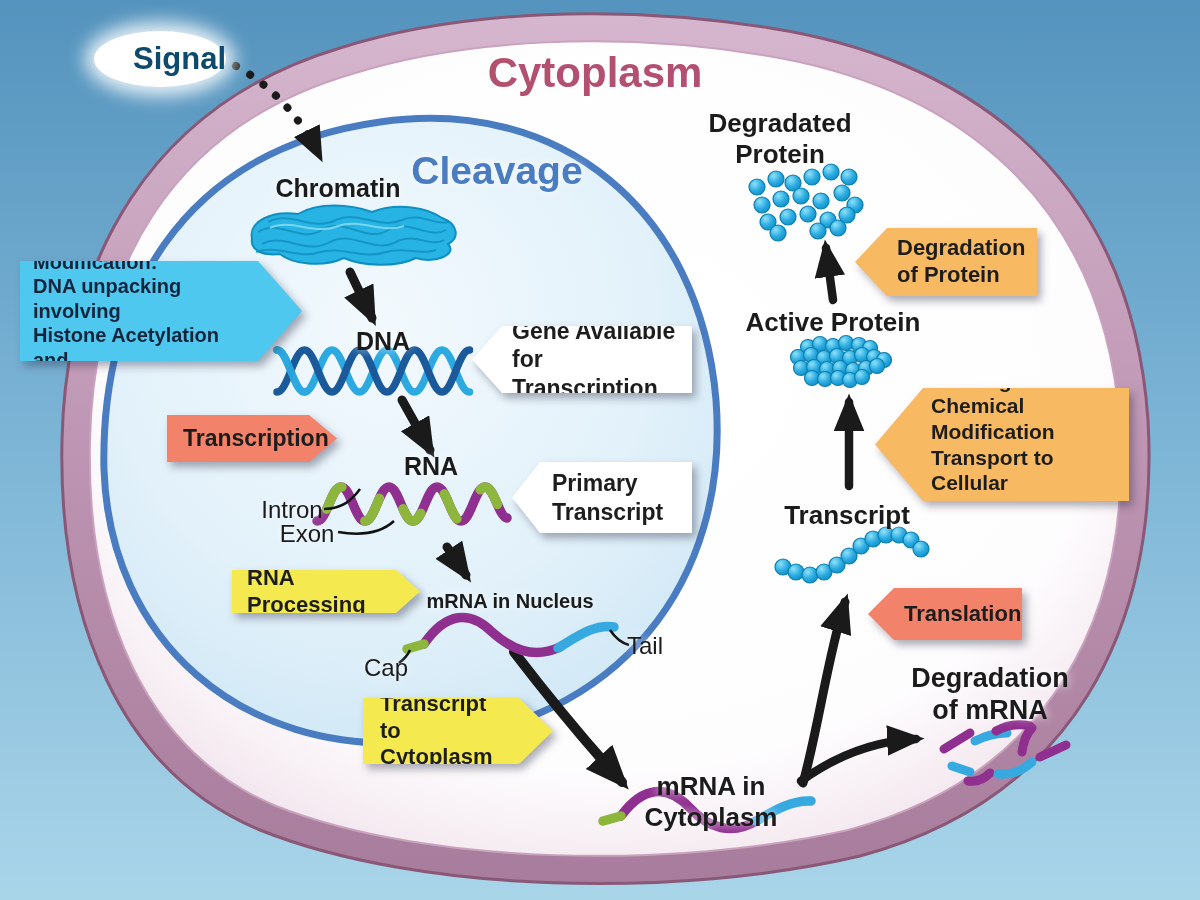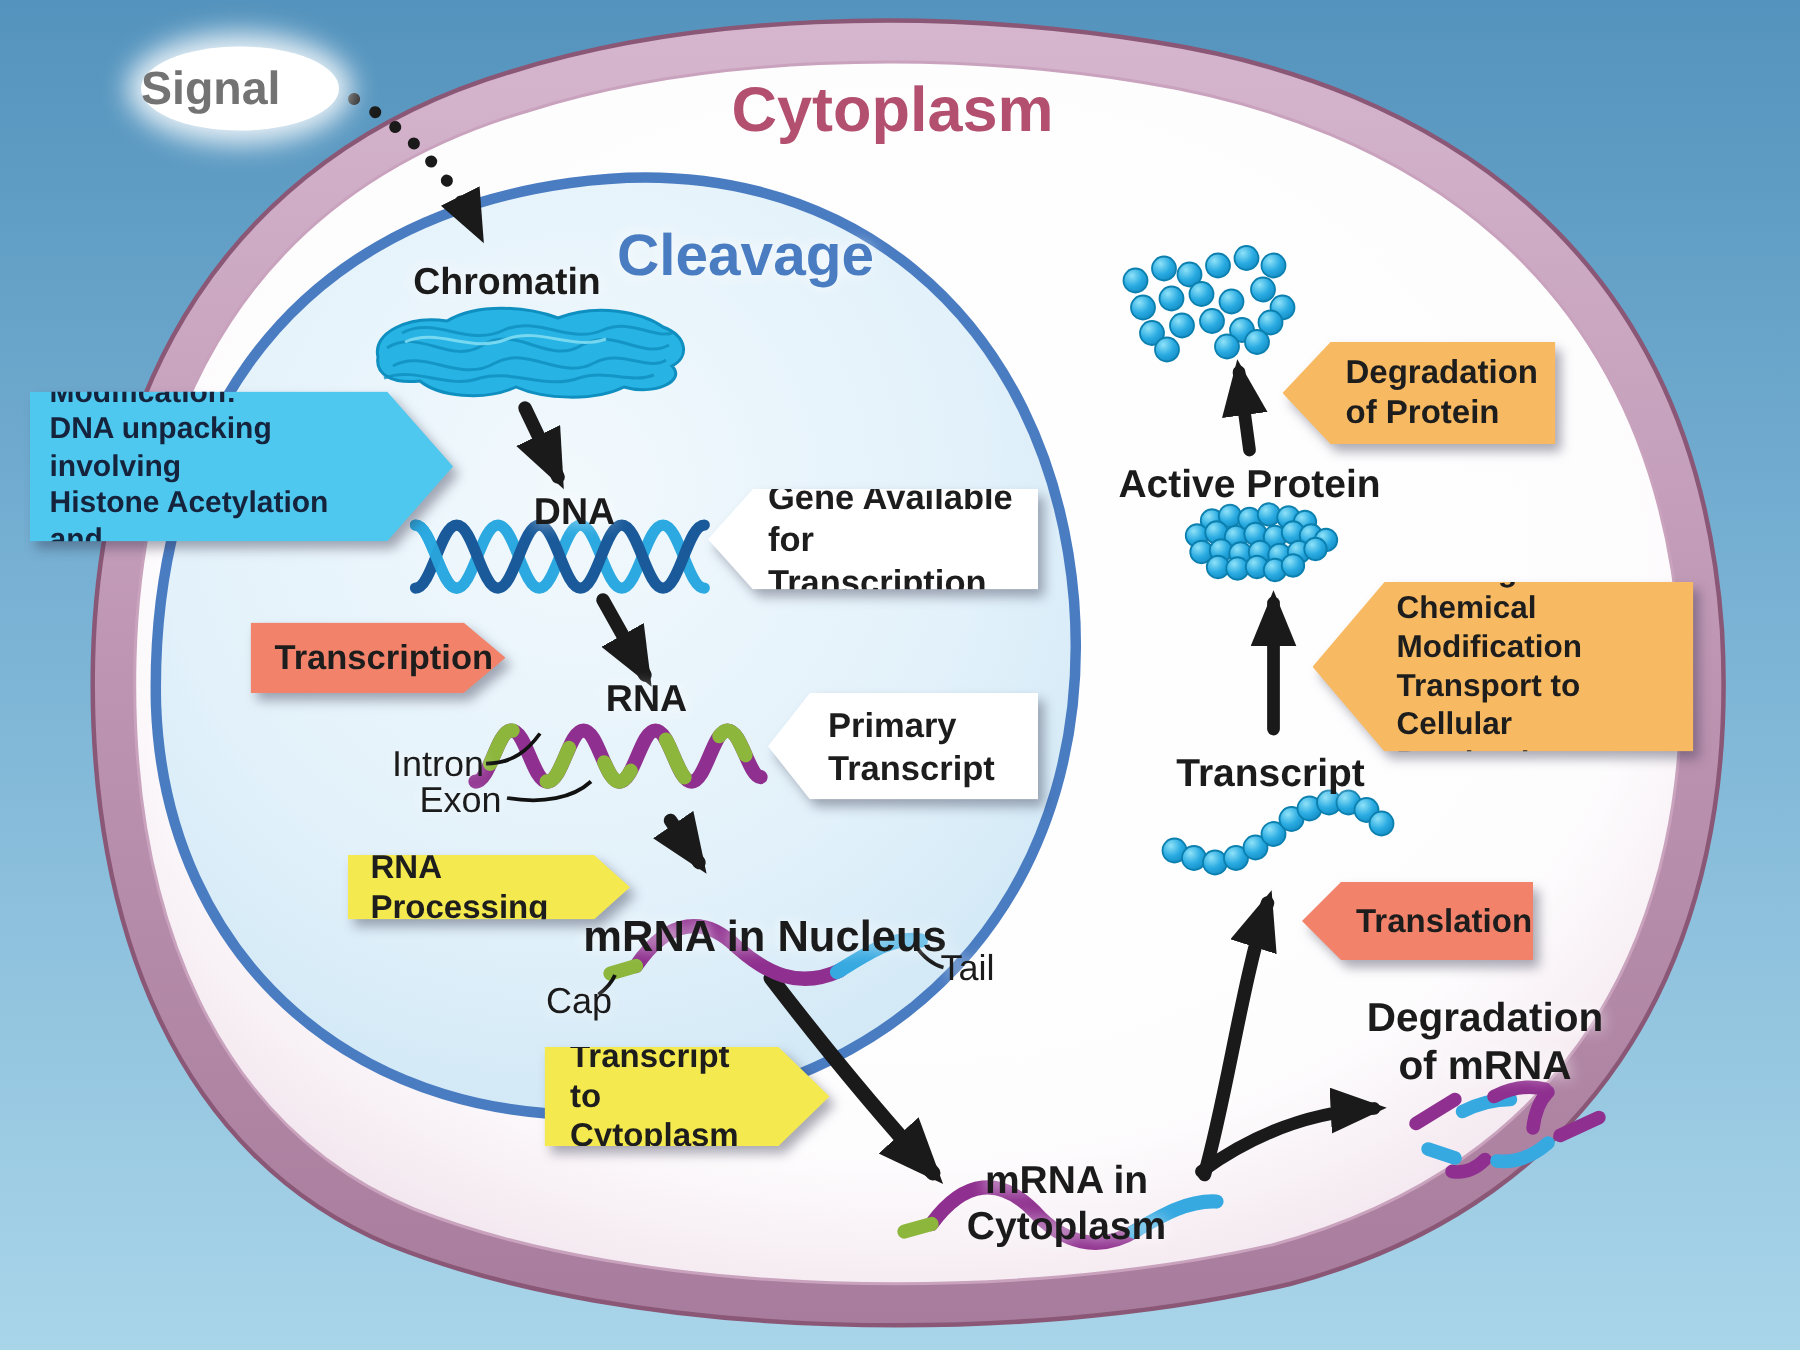--- a/index.html
+++ b/index.html
@@ -14,22 +14,22 @@
     text-align:center; transform:translateX(-50%); line-height:1.18;
     text-shadow:0 0 10px rgba(255,255,255,.85);
   }
   .lbl.small{font-weight:normal;}
   .c-pink{color:#b4506f;}
   .c-blue{color:#4a7cc1;}
   .signal-bubble{
     position:absolute; left:94px; top:31px; width:132px; height:56px;
     background:#ffffff; border-radius:50%;
     box-shadow:0 0 18px 9px rgba(255,255,255,.85);
-    display:flex; align-items:center; justify-content:flex-start;
-    font-weight:bold; font-size:31px; color:#737373;
+    display:flex; align-items:center; justify-content:flex-end;
+    font-weight:bold; font-size:31px; color:#0c4a6e;
   }
   .callout-wrap{position:absolute; filter:drop-shadow(4px 5px 4px rgba(45,45,70,.40));}
   .callout{
     width:100%; height:100%; box-sizing:border-box; display:flex; align-items:center;
     white-space:pre-line; font-weight:bold; color:#1d1d1d; line-height:1.22;
   }
   .pt-right .callout{justify-content:flex-start;}
   .pt-left  .callout{justify-content:flex-start;}
 </style>
 </head>
@@ -214,29 +214,31 @@
 
   <div class="signal-bubble">
     <span>Signal</span>
   </div>
 
   <div class="lbl" style="left:338px; top:174px; font-size:25px;">Chromatin</div>
   <div class="lbl" style="left:383px; top:327px; font-size:25px;">DNA</div>
   <div class="lbl" style="left:431px; top:452px; font-size:25px;">RNA</div>
   <div class="lbl small" style="left:292px; top:496px; font-size:24px;text-align:center;">Intron</div>
   <div class="lbl small" style="left:307px; top:520px; font-size:24px;">Exon</div>
-  <div class="lbl" style="left:510px; top:608px; font-size:29px;">mRNA in Nucleus</div>
+  <div class="lbl" style="left:510px; top:590px; font-size:20px;">mRNA in Nucleus</div>
   <div class="lbl small" style="left:386px; top:654px; font-size:24px;">Cap</div>
   <div class="lbl small" style="left:645px; top:632px; font-size:24px;">Tail</div>
   <div class="lbl" style="left:711px; top:731px; font-size:26px;margin-top:40px;">mRNA in
 Cytoplasm</div>
   <div class="lbl" style="left:990px; top:663px; font-size:27px;">Degradation
 of mRNA</div>
   <div class="lbl" style="left:847px; top:500px; font-size:26px;">Transcript</div>
   <div class="lbl" style="left:833px; top:307px; font-size:26px;">Active Protein</div>
+  <div class="lbl" style="left:780px; top:108px; font-size:26px;">Degradated
+Protein</div>
 
   <div class="callout-wrap pt-right" style="left:20px; top:261px; width:282px; height:100px;">
     <div class="callout" style="clip-path: polygon(0px 0px, calc(100% - 44px) 0px, 100% 50%, calc(100% - 44px) 100%, 0px 100%); padding: 6px 52px 6px 13px; font-size: 20px; color: rgb(21, 36, 60); background: rgb(78, 200, 238);">Chromatin Modification:
 DNA unpacking involving
 Histone Acetylation and
 DNA Demethylation</div>
   </div>
 
   <div class="callout-wrap pt-right" style="left:167px; top:415px; width:170px; height:47px;">
     <div class="callout" style="clip-path: polygon(0px 0px, calc(100% - 28px) 0px, 100% 50%, calc(100% - 28px) 100%, 0px 100%); padding: 4px 34px 4px 16px; font-size: 23px; background: rgb(242, 131, 106);">Transcription</div>

